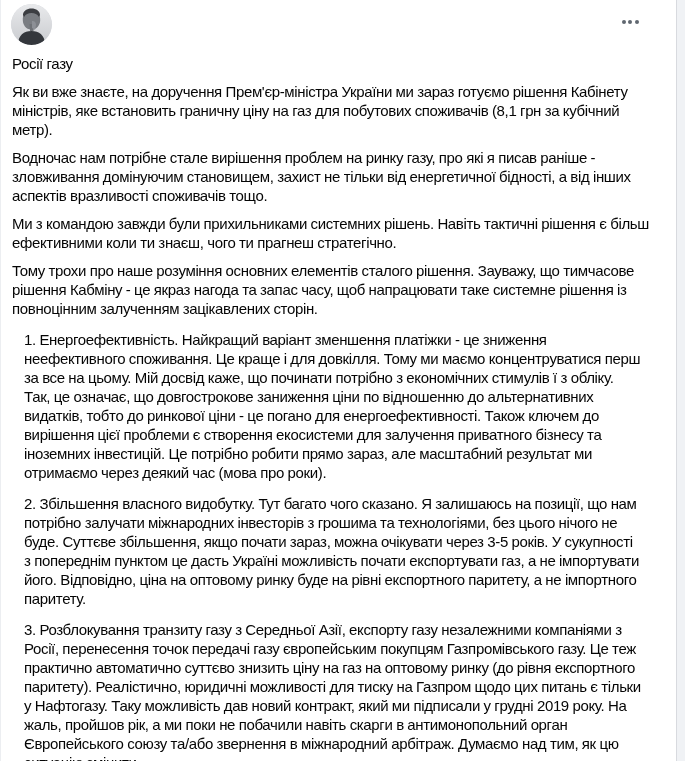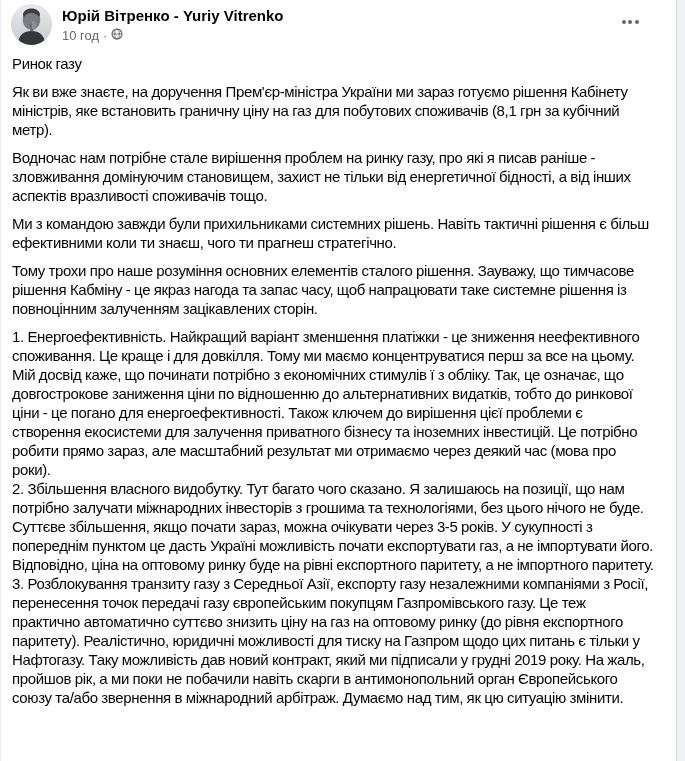--- a/index.html
+++ b/index.html
@@ -94,21 +94,21 @@
     font-size: 15px;
     color: #050505;
     letter-spacing: -0.35px;
     word-spacing: -0.2px;
   }
   .post-content p {
     margin: 0 0 9px 0;
     line-height: 19px;
   }
   .numbered-block p {
-    margin: 0;
+    margin: 12px;
     line-height: 19px;
   }
 </style>
 </head>
 <body>
 
 <div class="post-card">
 
   <div class="post-header">
 
@@ -127,44 +127,30 @@
           <rect width="41" height="41" fill="url(#avbg)"></rect>
           <path d="M20.5 6 C14.5 6 11.5 10.5 11.8 16.2 C12 20.5 14.5 25.5 20.5 25.5 C26.5 25.5 29 20.5 29.2 16.2 C29.5 10.5 26.5 6 20.5 6 Z" fill="#7a7d82"></path>
           <path d="M12 11 C12 7 16 4.5 20.5 4.5 C25 4.5 29 7 29 11 L28 13 C26 10 24 9 20.5 9 C17 9 15 10 13 13 Z" fill="#3c3e42"></path>
           <path d="M7 41 C7 31 13 27 20.5 27 C28 27 34 31 34 41 Z" fill="#34373c"></path>
           <path d="M18.5 20 L23 20 L22.5 27 L19 27 Z" fill="#6e7176"></path>
           <path d="M21 17 C23 16.5 25 18 25 21 L24 26 L21 24 Z" fill="#8d9096"></path>
         </g>
       </svg>
     </div>
 
-    <div class="header-text">
-      <span class="author-name">Юрій Вітренко - Yuriy Vitrenko</span>
-      <div class="meta-row">
-        <span class="meta-timestamp">10 год</span>
-        <span class="meta-dot">·</span>
-        <span class="globe">
-          <svg width="12" height="12" viewBox="0 0 16 16">
-            <circle cx="8" cy="8" r="6.6" fill="none" stroke="#65676b" stroke-width="1.6"></circle>
-            <ellipse cx="8" cy="8" rx="3" ry="6.6" fill="none" stroke="#65676b" stroke-width="1.2"></ellipse>
-            <line x1="1.4" y1="8" x2="14.6" y2="8" stroke="#65676b" stroke-width="1.2"></line>
-          </svg>
-        </span>
-      </div>
-    </div>
 
     <button class="menu-button" aria-label="Actions">
       <span class="dot"></span>
       <span class="dot"></span>
       <span class="dot"></span>
     </button>
   </div>
 
   <div class="post-content">
-    <p>Ринок газу</p>
+    <p>Росії газу</p>
     <p>Як ви вже знаєте, на доручення Прем'єр-міністра України ми зараз готуємо рішення Кабінету міністрів, яке встановить граничну ціну на газ для побутових споживачів (8,1 грн за кубічний метр).</p>
     <p>Водночас нам потрібне стале вирішення проблем на ринку газу, про які я писав раніше - зловживання домінуючим становищем, захист не тільки від енергетичної бідності, а від інших аспектів вразливості споживачів тощо.</p>
     <p>Ми з командою завжди були прихильниками системних рішень. Навіть тактичні рішення є більш ефективними коли ти знаєш, чого ти прагнеш стратегічно.</p>
     <p>Тому трохи про наше розуміння основних елементів сталого рішення. Зауважу, що тимчасове рішення Кабміну - це якраз нагода та запас часу, щоб напрацювати таке системне рішення із повноцінним залученням зацікавлених сторін.</p>
     <div class="numbered-block">
       <p>1. Енергоефективність. Найкращий варіант зменшення платіжки - це зниження неефективного споживання. Це краще і для довкілля. Тому ми маємо концентруватися перш за все на цьому. Мій досвід каже, що починати потрібно з економічних стимулів ї з обліку. Так, це означає, що довгострокове заниження ціни по відношенню до альтернативних видатків, тобто до ринкової ціни - це погано для енергоефективності. Також ключем до вирішення цієї проблеми є створення екосистеми для залучення приватного бізнесу та іноземних інвестицій. Це потрібно робити прямо зараз, але масштабний результат ми отримаємо через деякий час (мова про роки).</p>
       <p>2. Збільшення власного видобутку. Тут багато чого сказано. Я залишаюсь на позиції, що нам потрібно залучати міжнародних інвесторів з грошима та технологіями, без цього нічого не буде. Суттєве збільшення, якщо почати зараз, можна очікувати через 3-5 років. У сукупності з попереднім пунктом це дасть Україні можливість почати експортувати газ, а не імпортувати його. Відповідно, ціна на оптовому ринку буде на рівні експортного паритету, а не імпортного паритету.</p>
       <p>3. Розблокування транзиту газу з Середньої Азії, експорту газу незалежними компаніями з Росії, перенесення точок передачі газу європейським покупцям Газпромівського газу. Це теж практично автоматично суттєво знизить ціну на газ на оптовому ринку (до рівня експортного паритету). Реалістично, юридичні можливості для тиску на Газпром щодо цих питань є тільки у Нафтогазу. Таку можливість дав новий контракт, який ми підписали у грудні 2019 року. На жаль,  пройшов рік, а ми поки не побачили навіть скарги в антимонопольний орган Європейського союзу та/або звернення в міжнародний арбітраж. Думаємо над тим, як цю ситуацію змінити.</p>
     </div>
   </div>

